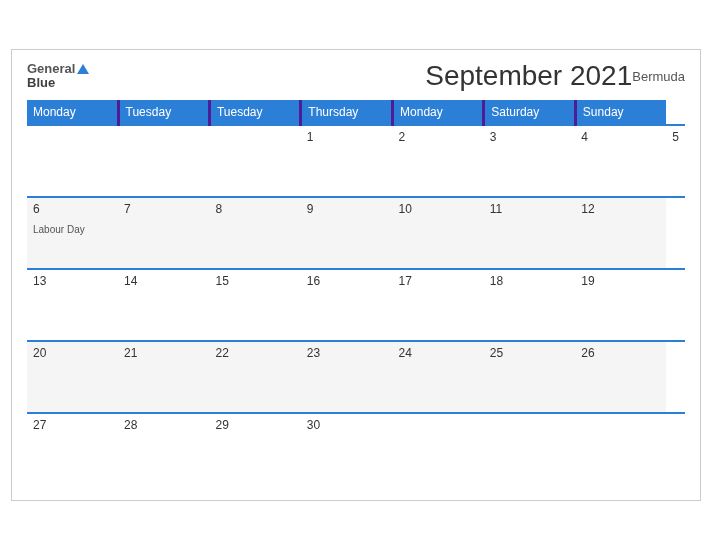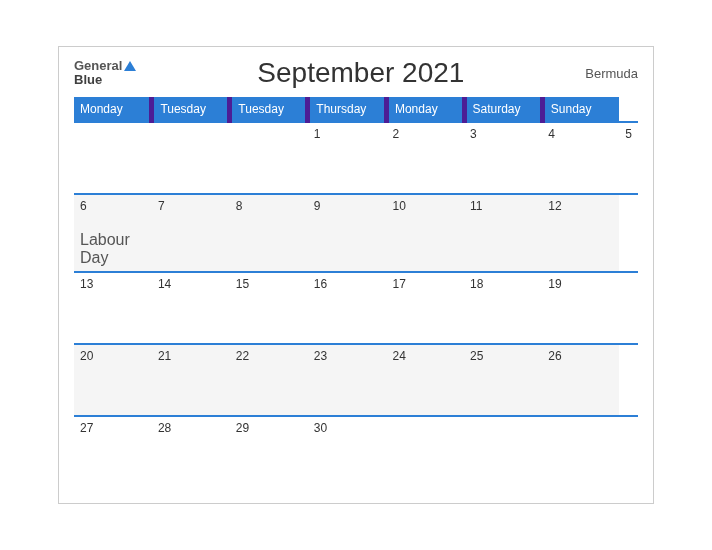--- a/index.html
+++ b/index.html
@@ -6,21 +6,21 @@
     body {
       width: 712px;
       height: 550px;
       background: #fff;
       font-family: Arial, sans-serif;
       display: flex;
       justify-content: center;
       align-items: center;
     }
     .calendar-wrapper {
-      width: 596px;
+      width: 690px;
       background: #fff;
       border: 1px solid #ccc;
       padding: 10px 15px 15px;
     }
     .calendar-header {
       display: flex;
       align-items: center;
       justify-content: space-between;
       margin-bottom: 8px;
     }
@@ -46,42 +46,42 @@
       border-left: 6px solid transparent;
       border-right: 6px solid transparent;
       border-bottom: 10px solid #2c7fd6;
       margin-left: 2px;
       vertical-align: middle;
     }
     .calendar-title {
       font-size: 28px;
       font-weight: normal;
       color: #333;
-      text-align: center;
+      text-align: right;
       flex: 1;
     }
     .calendar-region {
       font-size: 13px;
       color: #555;
       text-align: center;
     }
     table {
       width: 100%;
       border-collapse: collapse;
     }
     thead tr {
       background-color: #2c7fd6;
     }
     thead th {
       color: #fff;
       font-size: 12px;
       font-weight: normal;
       padding: 5px 6px;
       text-align: left;
-      border-right: 5px solid #4c1d95;
+      border-right: 3px solid #4c1d95;
     }
     thead th:last-child {
       border-right: none;
       margin-left: 19px;
     }
     tbody tr {
       border-top: 2px solid #2c7fd6;
     }
     tbody td {
       vertical-align: top;
@@ -93,24 +93,24 @@
     }
     tbody tr:nth-child(even) td {
       background: #f5f5f5;
     }
     .day-number {
       font-size: 12px;
       color: #333;
       display: block;
     }
     .event-label {
-      font-size: 16px;
+      font-size: 10px;
       color: #555;
       display: block;
-      margin-top: 18px;
+      margin-top: 8px;
     }
   </style>
 </head>
 <body>
 
 <div class="calendar-wrapper">
   <div class="calendar-header">
     <div class="logo">
       <span class="logo-general">
         General<span class="logo-triangle"></span>

